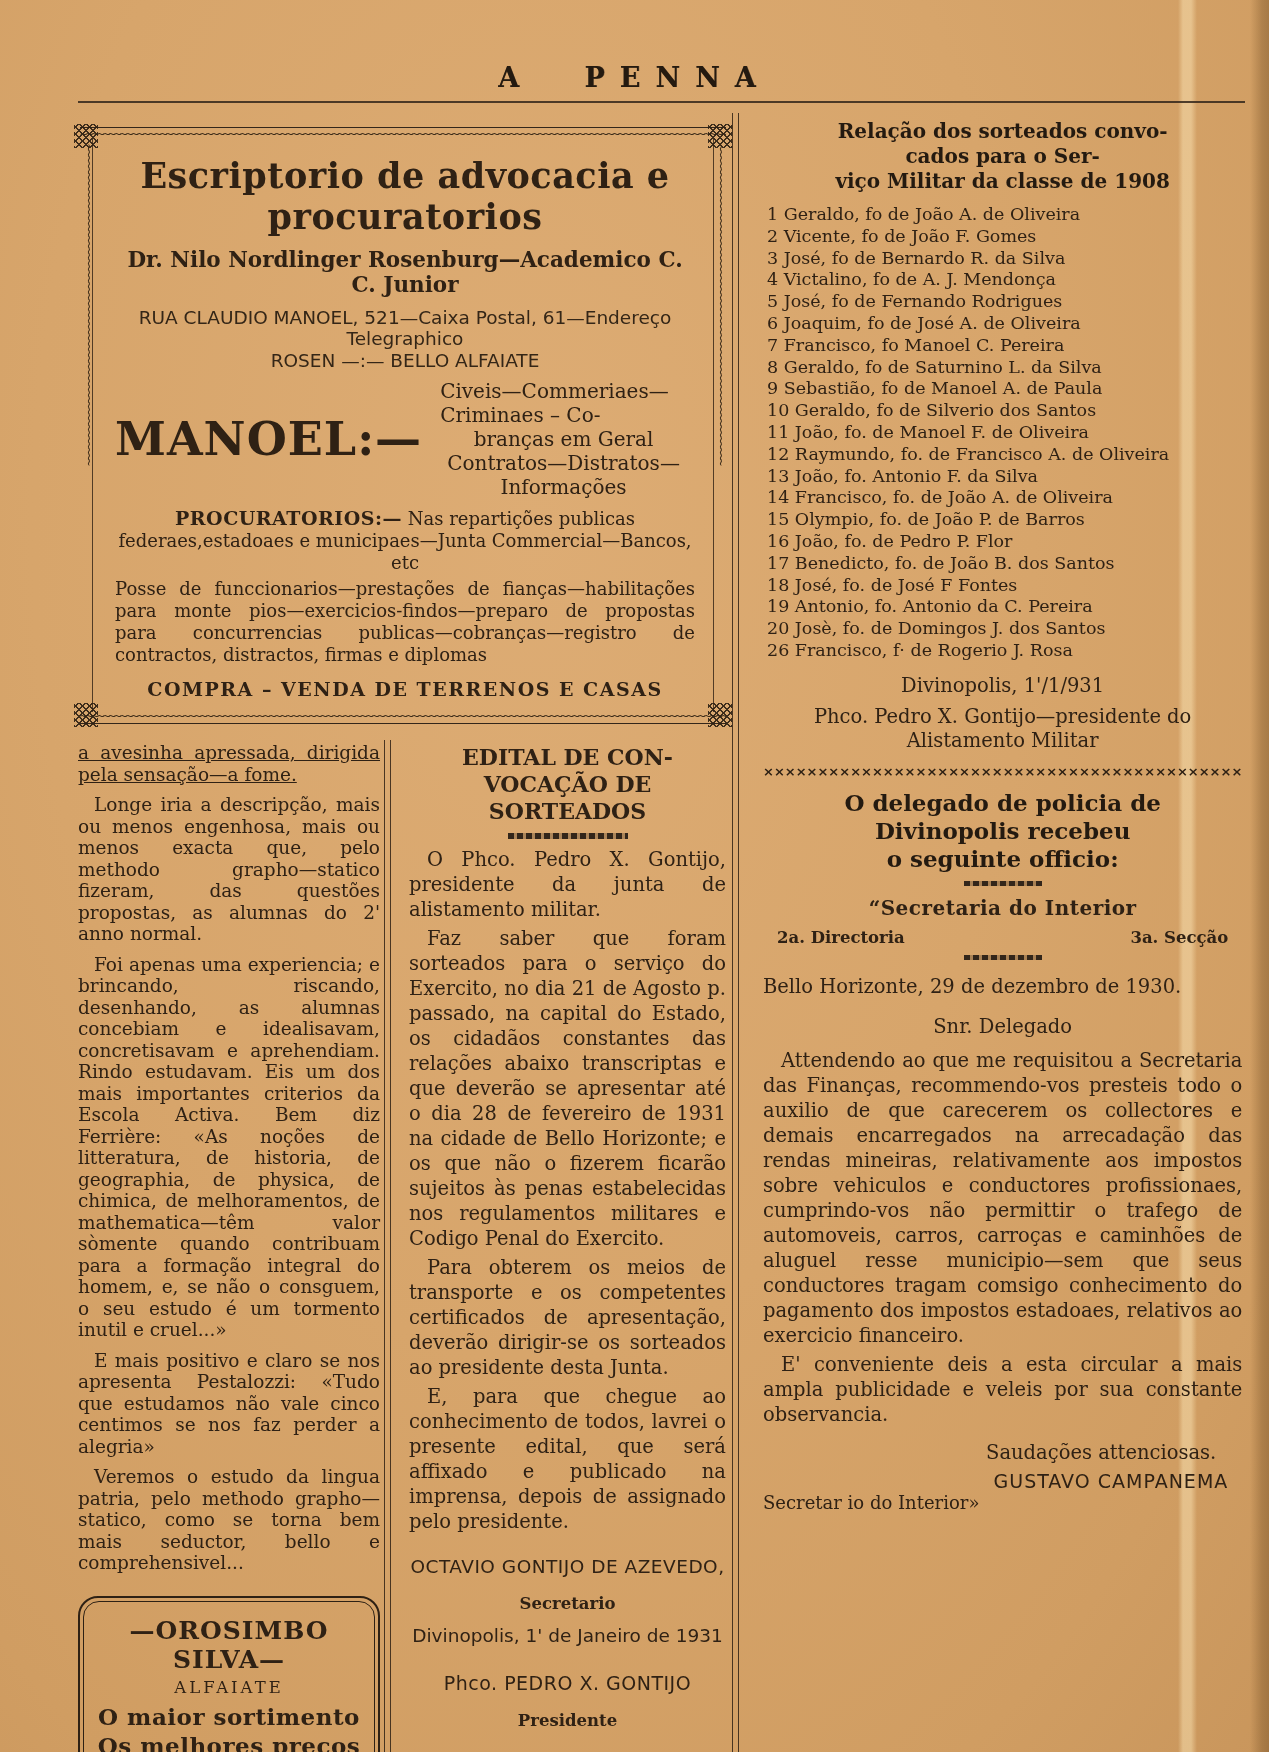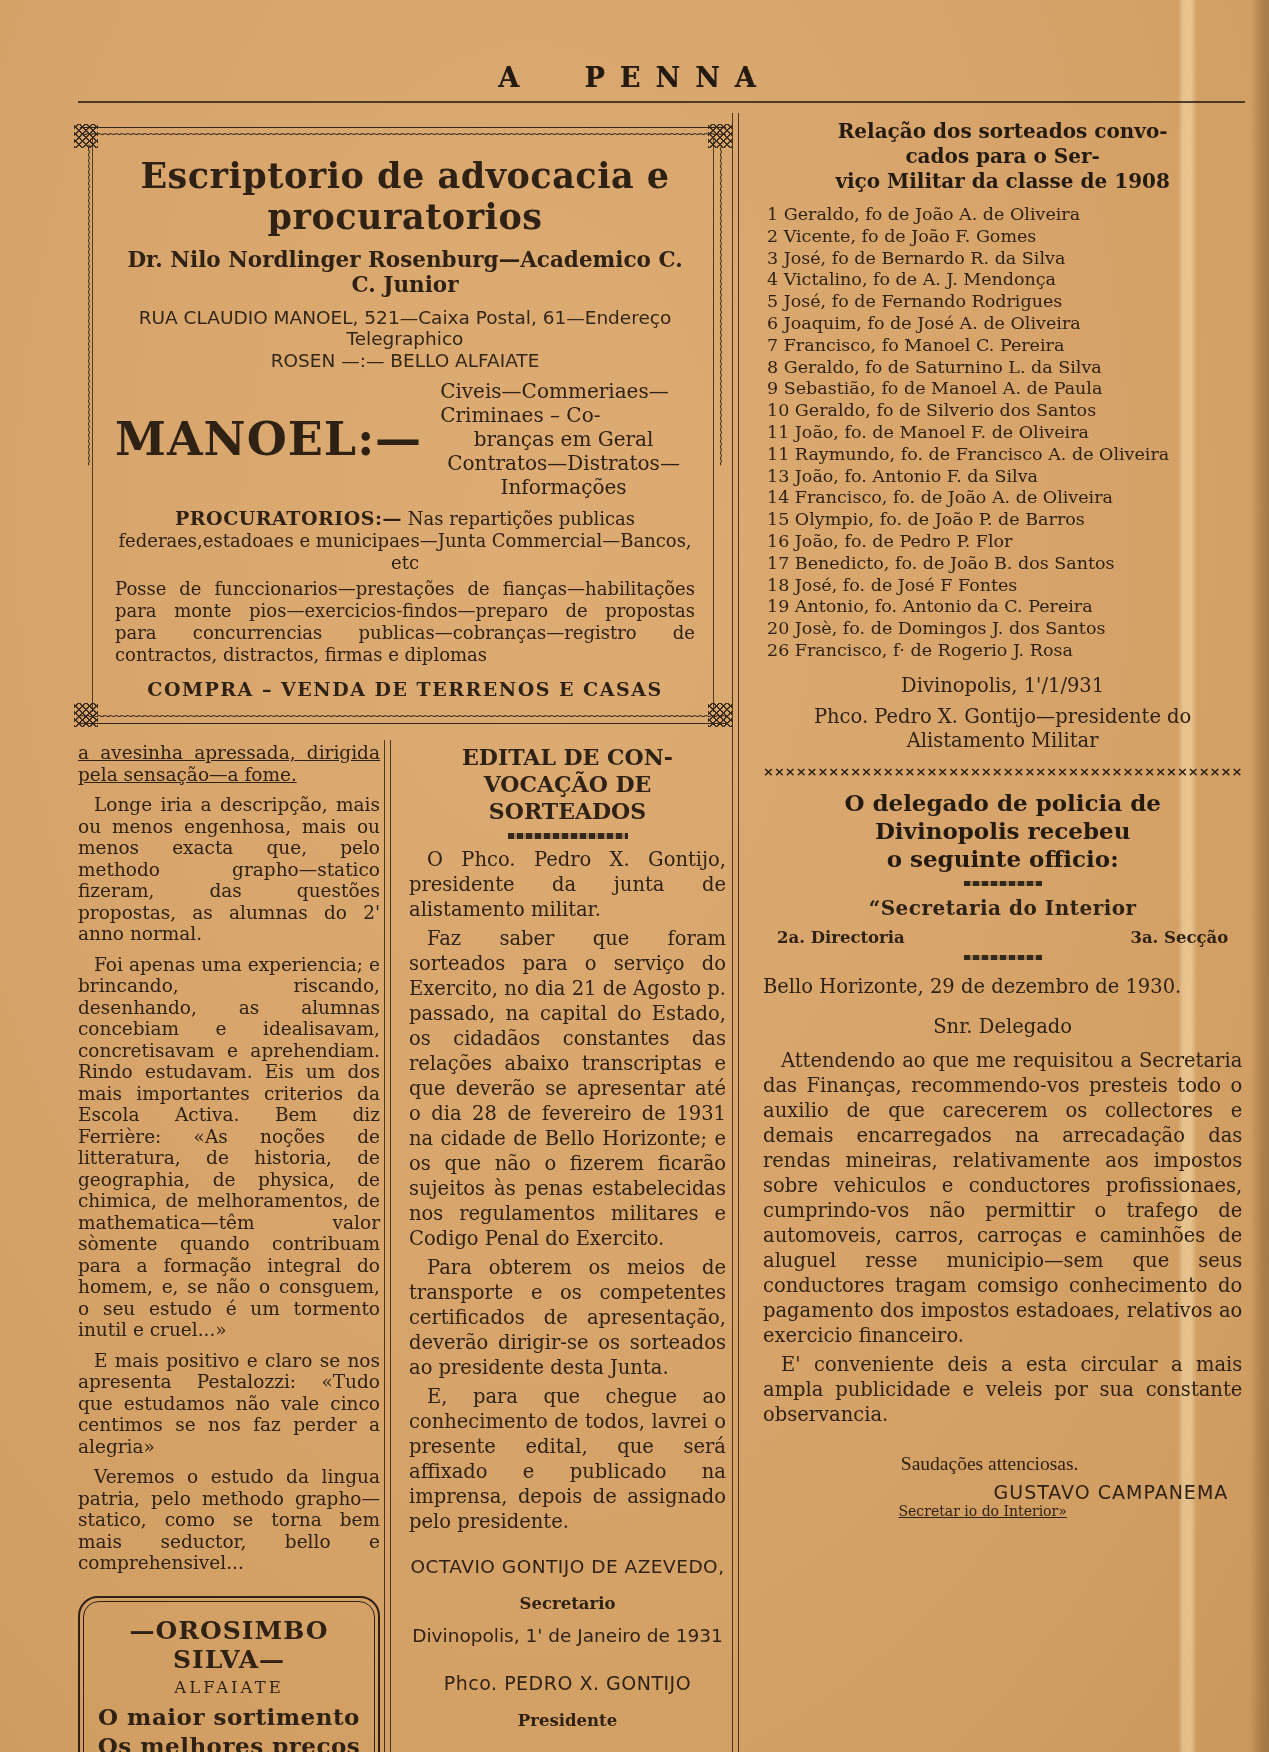--- a/index.html
+++ b/index.html
@@ -90,23 +90,23 @@
   .sort-list{list-style:none;margin:0;padding:0 0 0 4px;}
   .sort-list li{font-size:17.5px;line-height:21.8px;padding-left:22px;text-indent:-22px;}
   .sort-date{font-size:19.5px;text-align:center;margin:12px 0 8px;}
   .sort-sig{font-size:19.5px;line-height:24px;text-align:center;margin:2px 12px;}
   .off-heading{font-size:23px;font-weight:bold;text-align:center;line-height:28px;margin:8px 0 2px;color:#241a10;}
   .off-org{font-size:20px;font-weight:bold;text-align:center;margin:10px 0 8px;letter-spacing:0.5px;}
   .off-dirsec{display:flex;justify-content:space-between;padding:0 14px;font-size:16.5px;font-weight:bold;}
   .off-place{font-size:19.5px;line-height:25px;margin:14px 0 0;}
   .off-salut{font-size:19.5px;text-align:center;margin:16px 0 10px;}
   .officio-body .para{font-size:19.5px;line-height:25px;text-indent:18px;margin-bottom:4px;}
-  .off-closing{font-size:19.5px;text-align:center;padding-right:26px;margin-top:26px;font-family:Liberation Serif, serif;}
+  .off-closing{font-size:19.5px;text-align:right;padding-right:26px;margin-top:14px;}
   .off-signer{font-size:19px;text-align:right;padding-right:14px;letter-spacing:1px;margin-top:6px;}
-  .off-signer-role{font-size:14px;text-align:center;padding-right:40px;text-decoration:underline;}
+  .off-signer-role{font-size:18px;text-align:left;padding-right:40px;}
 </style>
 </head>
 <body>
 
 <header class="masthead">
   <h1>A PENNA</h1>
 </header>
 <hr class="masthead-rule">
 
 <div class="content">
@@ -200,21 +200,21 @@
           <li>2 Vicente, fo de João F. Gomes</li>
           <li>3 José, fo de Bernardo R. da Silva</li>
           <li>4 Victalino, fo de A. J. Mendonça</li>
           <li>5 José, fo de Fernando Rodrigues</li>
           <li>6 Joaquim, fo de José A. de Oliveira</li>
           <li>7 Francisco, fo Manoel C. Pereira</li>
           <li>8 Geraldo, fo de Saturnino L. da Silva</li>
           <li>9 Sebastião, fo de Manoel A. de Paula</li>
           <li>10 Geraldo, fo de Silverio dos Santos</li>
           <li>11 João, fo. de Manoel F. de Oliveira</li>
-          <li>11 Raymundo, fo. de Francisco A. de Oliveira</li>
+          <li>12 Raymundo, fo. de Francisco A. de Oliveira</li>
           <li>13 João, fo. Antonio F. da Silva</li>
           <li>14 Francisco, fo. de João A. de Oliveira</li>
           <li>15 Olympio, fo. de João P. de Barros</li>
           <li>16 João, fo. de Pedro P. Flor</li>
           <li>17 Benedicto, fo. de João B. dos Santos</li>
           <li>18 José, fo. de José F Fontes</li>
           <li>19 Antonio, fo. Antonio da C. Pereira</li>
           <li>20 Josè, fo. de Domingos J. dos Santos</li>
           <li>26 Francisco, f· de Rogerio J. Rosa</li>
         </ul>

